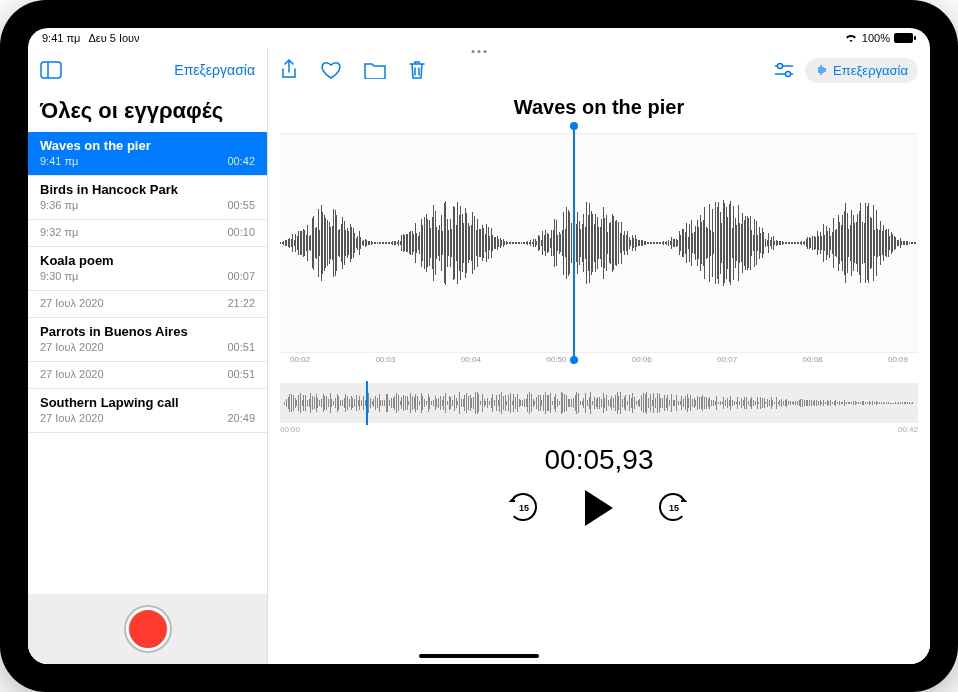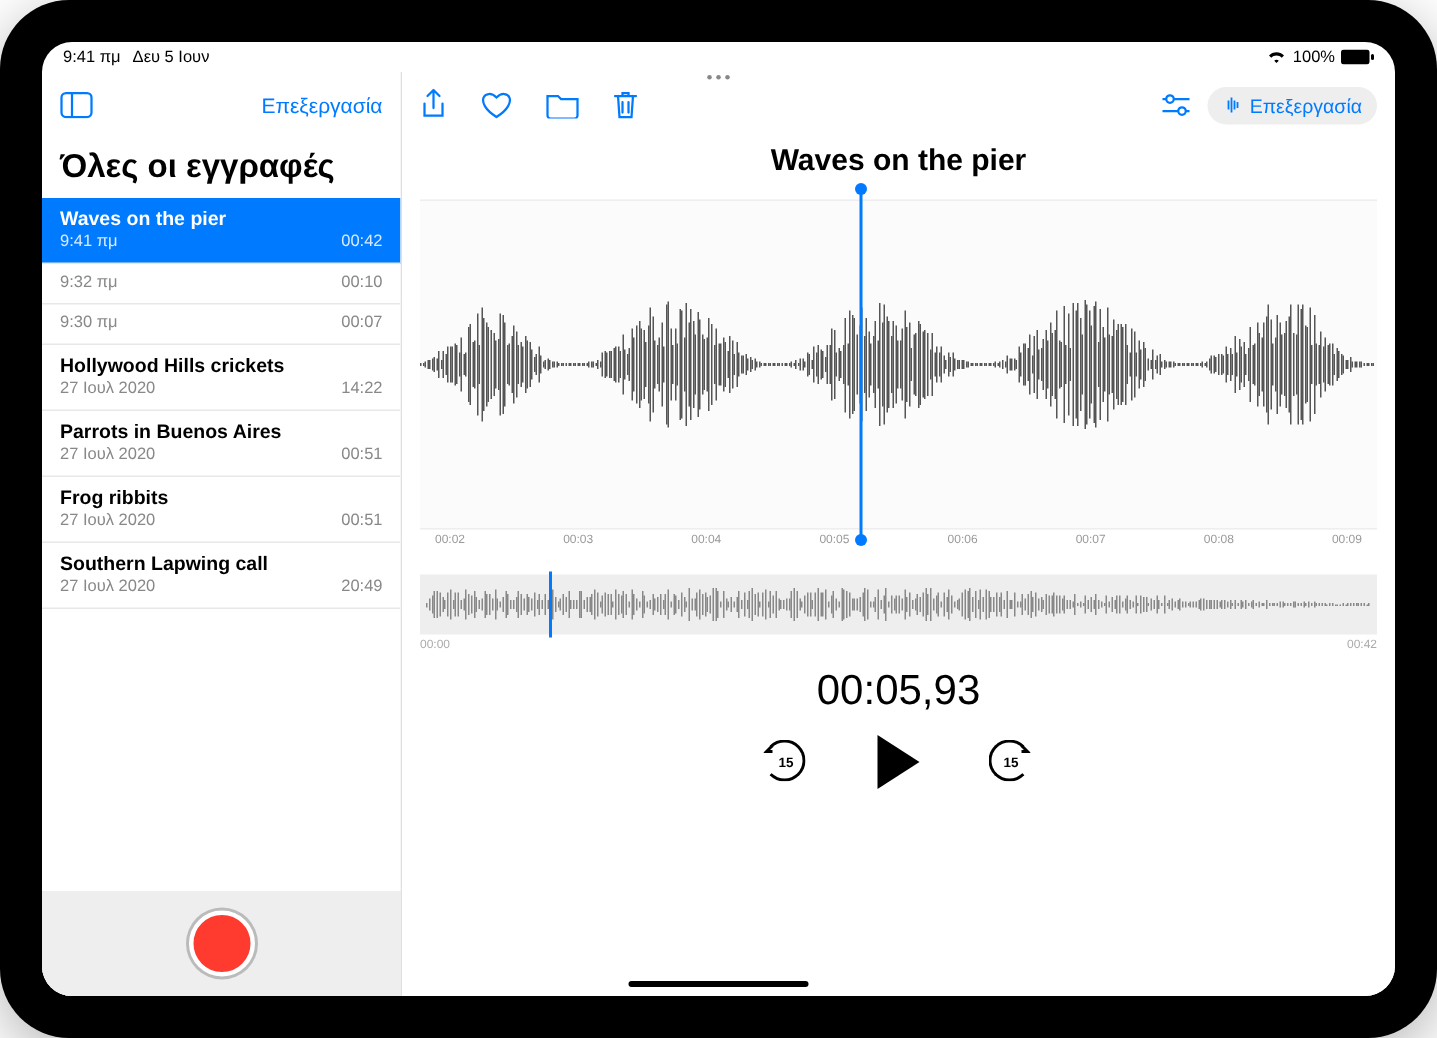--- a/index.html
+++ b/index.html
@@ -100,47 +100,53 @@
         <div class="sidebar-title">Όλες οι εγγραφές</div>
         <div class="sidebar-list" id="rec-list">
             <div class="rec-row selected">
               <div class="rec-title">Waves on the pier</div>
               <div class="rec-meta">
                 <span>9:41 πμ</span>
                 <span>00:42</span>
               </div>
             </div>
             <div class="rec-row">
+              <div class="rec-title">Birds in Hancock Park</div>
+              <div class="rec-meta">
+                <span>9:36 πμ</span>
+                <span>00:55</span>
+              </div>
+            </div>
+            <div class="rec-row">
               <div class="rec-meta">
                 <span>9:32 πμ</span>
                 <span>00:10</span>
               </div>
             </div>
             <div class="rec-row">
+              <div class="rec-title">Koala poem</div>
               <div class="rec-meta">
                 <span>9:30 πμ</span>
                 <span>00:07</span>
               </div>
             </div>
             <div class="rec-row">
-              <div class="rec-title">Hollywood Hills crickets</div>
               <div class="rec-meta">
                 <span>27 Ιουλ 2020</span>
-                <span>14:22</span>
+                <span>21:22</span>
               </div>
             </div>
             <div class="rec-row">
               <div class="rec-title">Parrots in Buenos Aires</div>
               <div class="rec-meta">
                 <span>27 Ιουλ 2020</span>
                 <span>00:51</span>
               </div>
             </div>
             <div class="rec-row">
-              <div class="rec-title">Frog ribbits</div>
               <div class="rec-meta">
                 <span>27 Ιουλ 2020</span>
                 <span>00:51</span>
               </div>
             </div>
             <div class="rec-row">
               <div class="rec-title">Southern Lapwing call</div>
               <div class="rec-meta">
                 <span>27 Ιουλ 2020</span>
                 <span>20:49</span>
@@ -628,21 +634,21 @@
               <div class="wave-bar" style="height: 2px;"></div>
               <div class="wave-bar" style="height: 2px;"></div>
               <div class="wave-bar" style="height: 2px;"></div>
             </div>
           <div class="playhead"></div>
         </div>
         <div class="ruler" id="ruler">
             <span>00:02</span>
             <span>00:03</span>
             <span>00:04</span>
-            <span>00:05</span>
+            <span>00:50</span>
             <span>00:06</span>
             <span>00:07</span>
             <span>00:08</span>
             <span>00:09</span>
           </div>
 
         <div class="wave-mini-wrap">
           <div class="wave-mini">
             <div class="mini-bars" id="mini-bars">
                 <div class="mini-bar" style="height: 3px;"></div>

